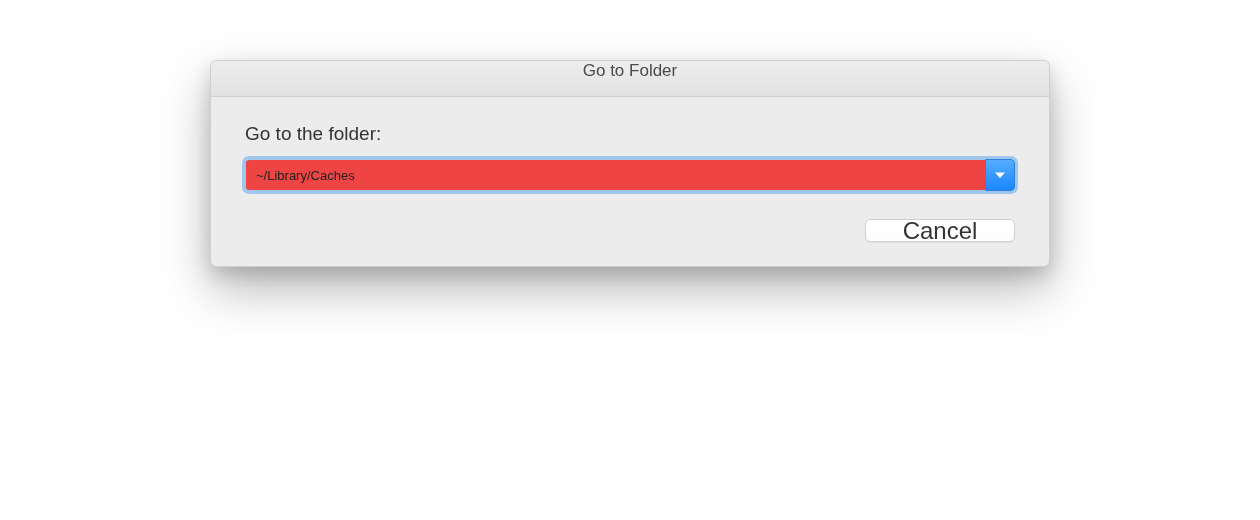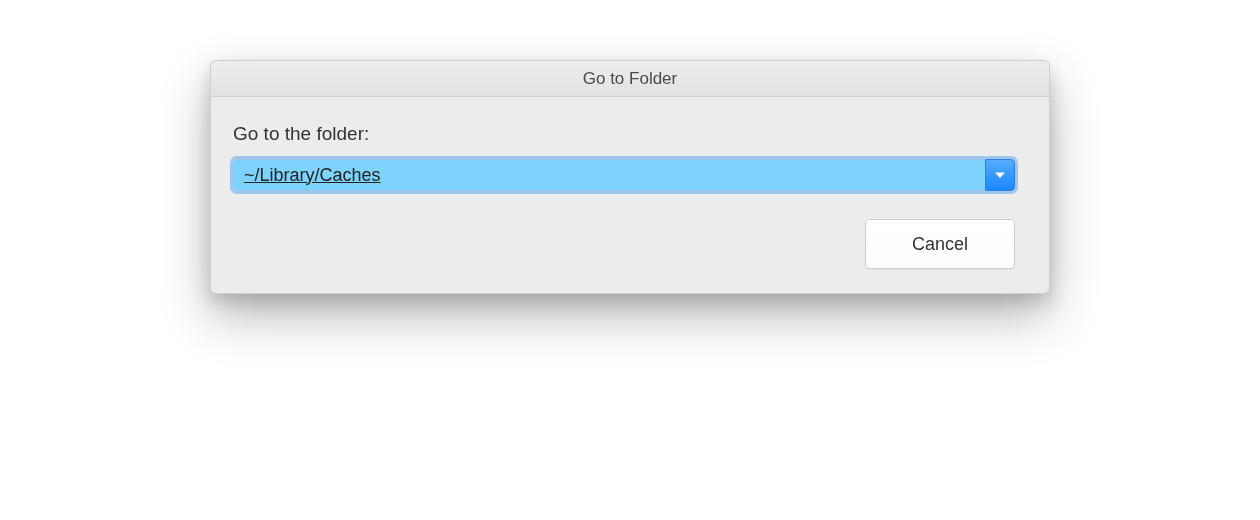--- a/index.html
+++ b/index.html
@@ -30,61 +30,59 @@
       border: 1px solid rgba(0,0,0,0.12);
       box-shadow: 0 22px 50px rgba(0,0,0,0.28), 0 8px 18px rgba(0,0,0,0.15);
       overflow: hidden;
     }
     
     .titlebar {
       height: 36px;
       background: linear-gradient(to bottom, #ededed 0%, #e2e2e2 100%);
       border-bottom: 1px solid #cfcfcf;
       display: flex;
-      align-items: center;
       justify-content: center;
     }
     
     .titlebar-title {
       font-size: 17px;
       color: #4a4a4a;
       font-weight: 400;
     }
     
     .content {
-      padding: 26px 34px 24px 22px;
+      padding: 26px 34px 24px 34px;
     }
     
     .label {
       font-size: 19px;
       color: #333333;
       margin-bottom: 14px;
     }
     
     .combo-wrap {
       display: flex;
       align-items: stretch;
       border-radius: 4px;
       box-shadow: 0 0 0 3px rgba(96,169,240,0.55);
     }
     
     .folder-input {
       flex: 1;
       height: 32px;
       padding: 4px 10px;
-      font-size: 18px;
+      font-size: 13px;
       color: #222;
-      background: #7dd3fc;
+      background: #ef4444;
       border: 1px solid #9fc5ea;
       border-right: none;
       border-top-left-radius: 4px;
       border-bottom-left-radius: 4px;
       outline: none;
       font-family: inherit;
-      text-decoration: underline;
     }
     
     .dropdown-toggle {
       width: 30px;
       background: linear-gradient(to bottom, #56adff 0%, #1a86ff 100%);
       border: 1px solid #2f7fe0;
       border-top-right-radius: 4px;
       border-bottom-right-radius: 4px;
       display: flex;
       align-items: center;
@@ -100,23 +98,23 @@
     
     .button-row {
       display: flex;
       justify-content: flex-end;
       gap: 18px;
       margin-top: 28px;
     }
     
     .btn {
       min-width: 150px;
-      height: 50px;
+      height: 23px;
       border-radius: 5px;
-      font-size: 18px;
+      font-size: 24px;
       font-family: inherit;
       cursor: pointer;
       display: flex;
       align-items: center;
       justify-content: center;
       padding: 0 18px;
     }
     
     .btn-cancel {
       background: linear-gradient(to bottom, #ffffff 0%, #fdfdfd 100%);

